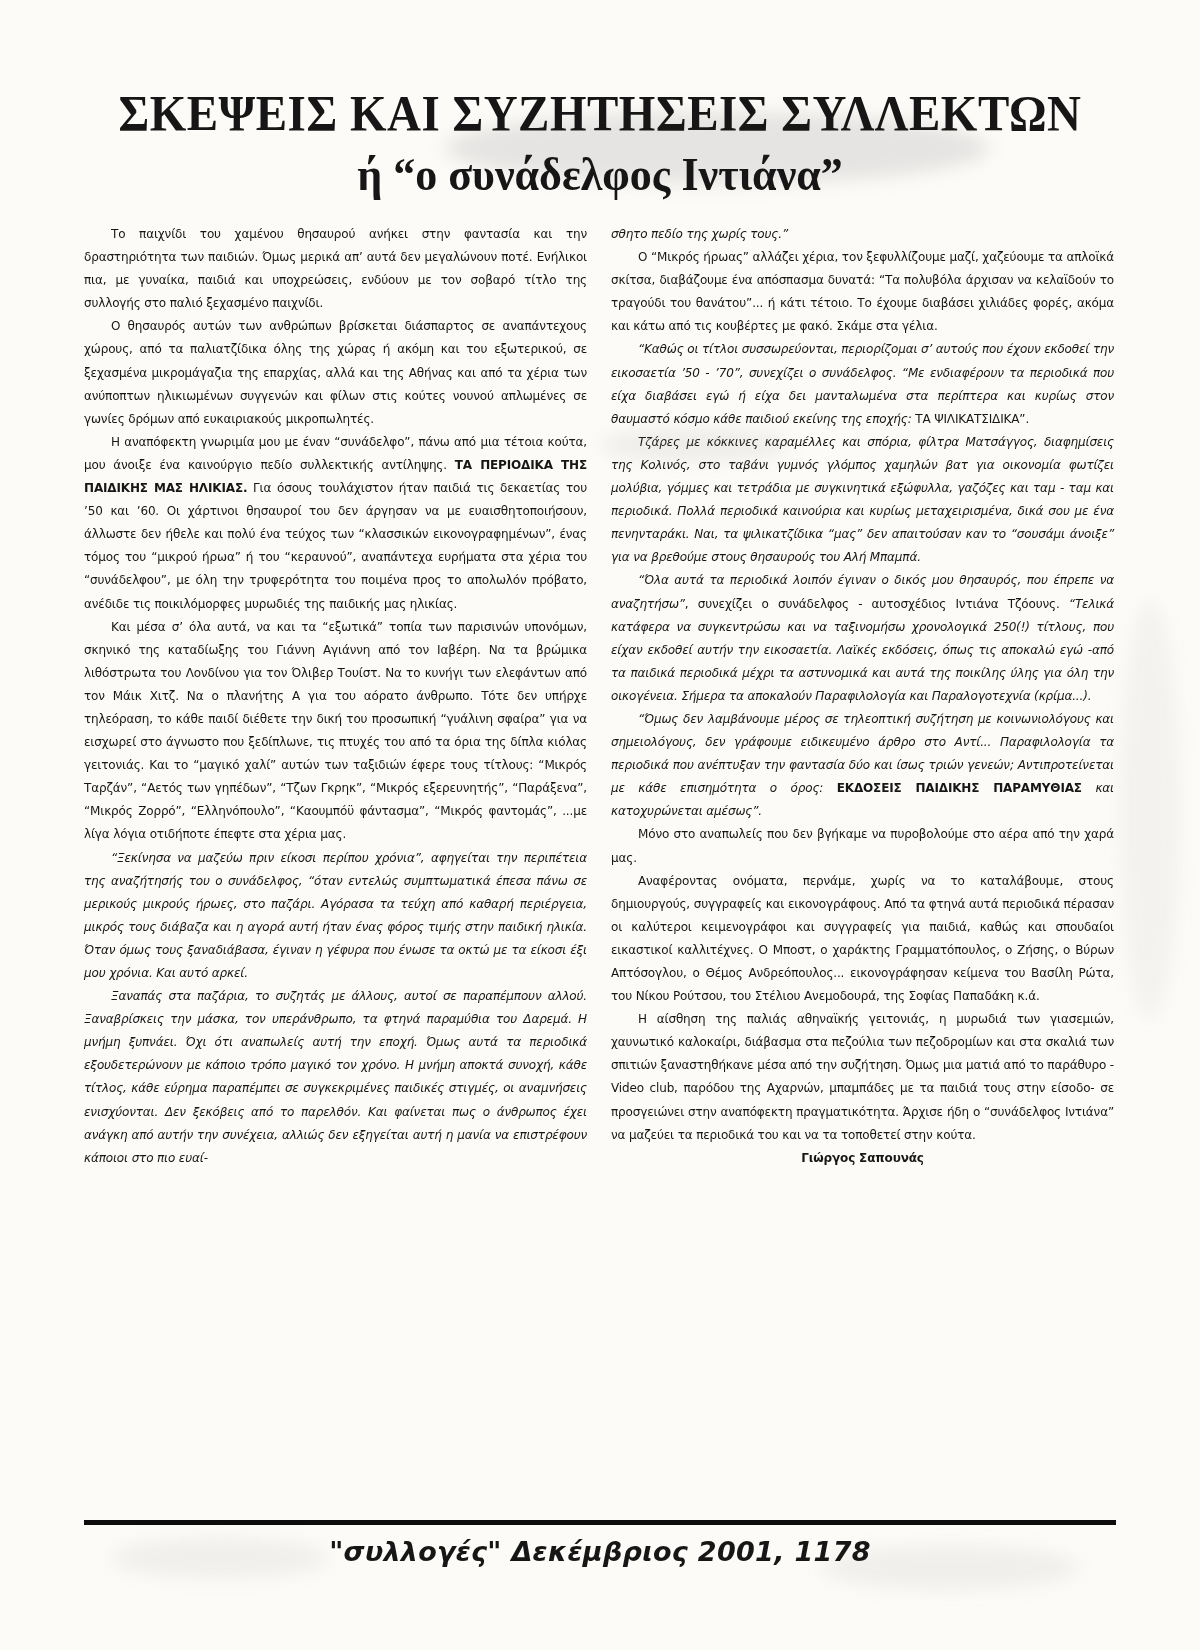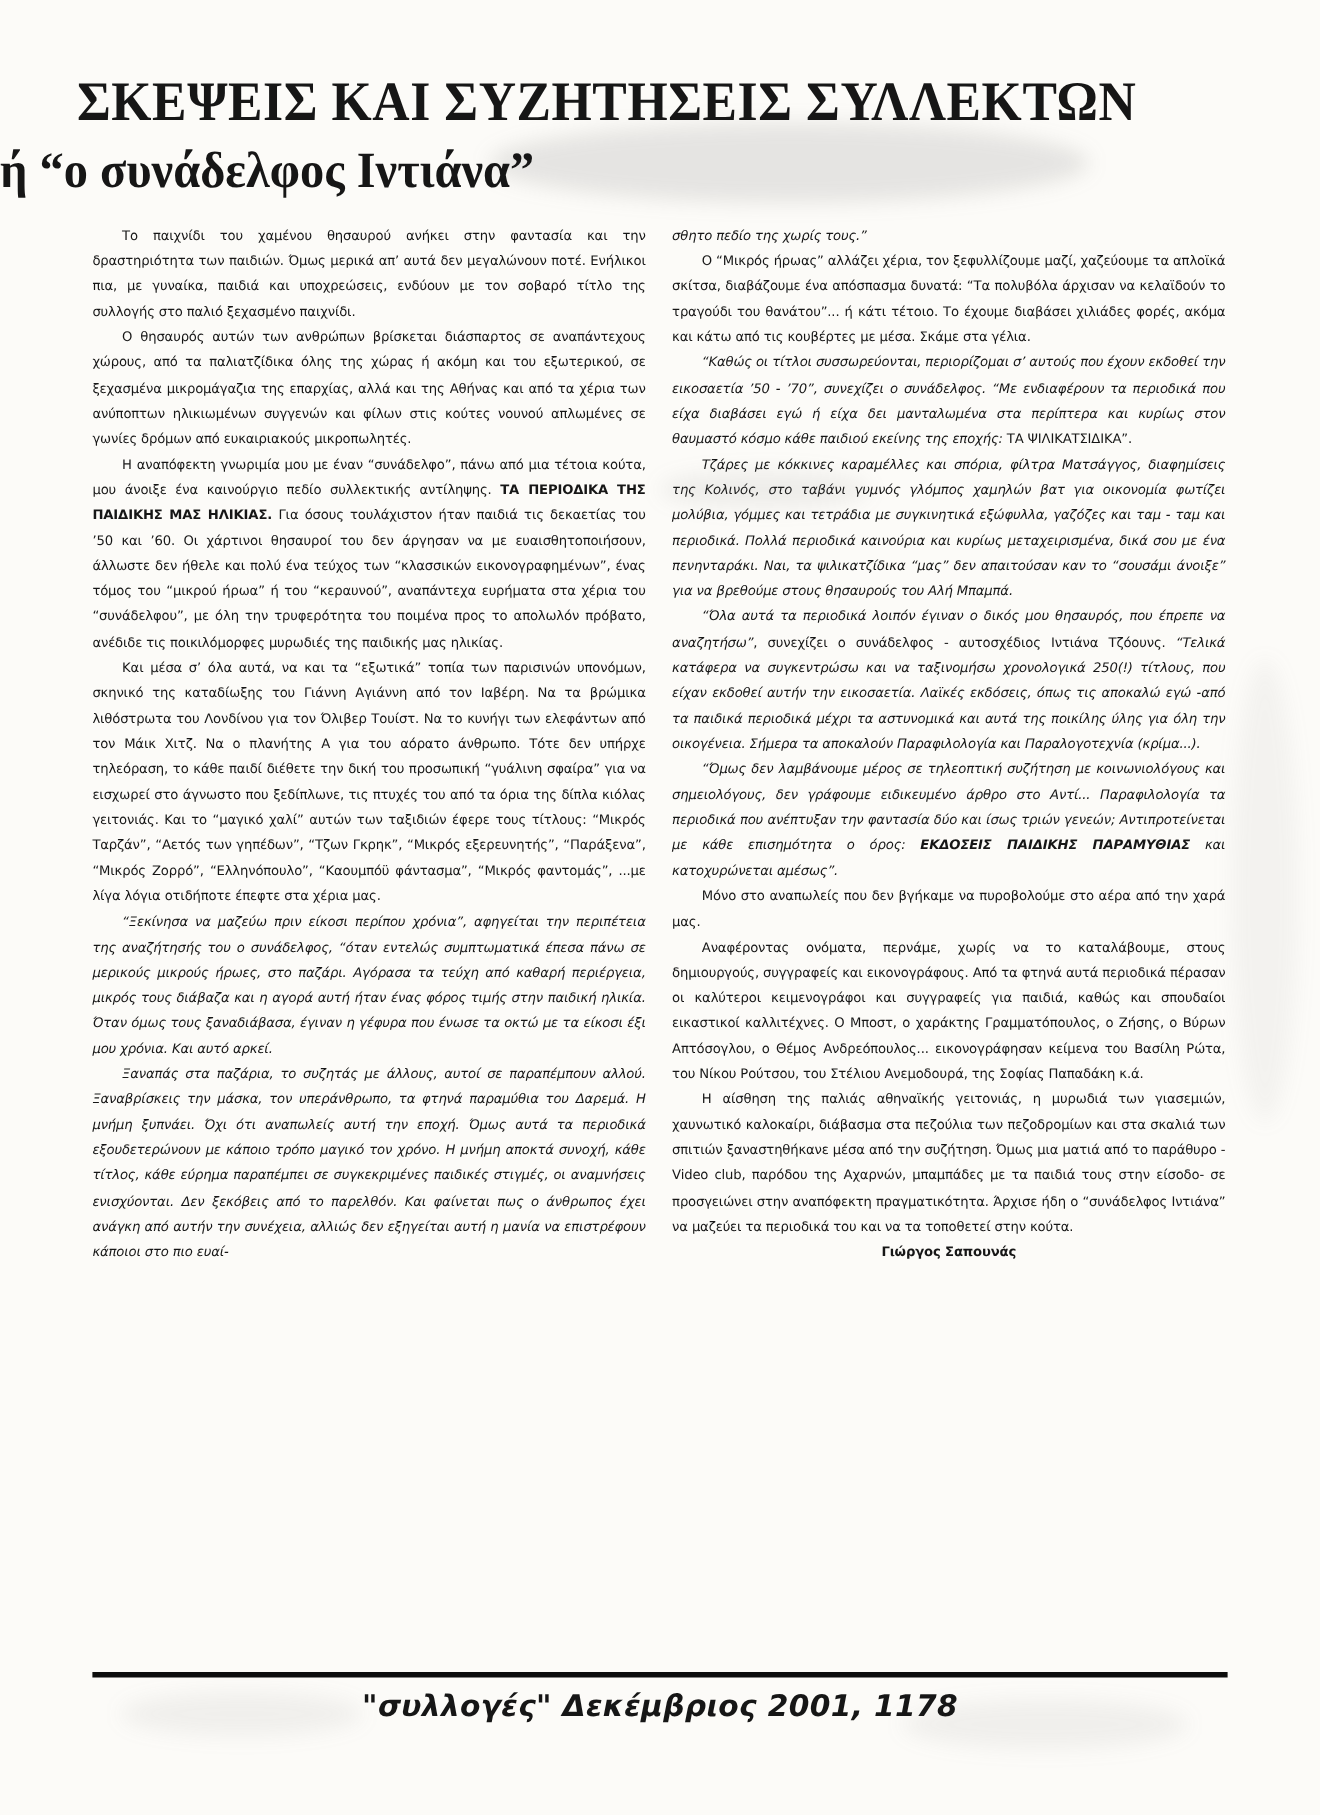--- a/index.html
+++ b/index.html
@@ -15,21 +15,21 @@
     overflow:hidden;
     color:#161616;
   }
   
   .smudge{
     position:absolute;
     border-radius:50%;
     filter:blur(9px);
     pointer-events:none;
   }
-  .header{ text-align:left; padding-top:70px; }
+  .header{ text-align:center; padding-top:90px; }
   .title{
     font-family:"Liberation Serif", serif;
     font-weight:700;
     font-size:47px;
     letter-spacing:0.5px;
     line-height:1.0;
     transform:scaleY(1.08);
     margin:0 70px;
     white-space:nowrap;
   }
@@ -50,21 +50,21 @@
     width:503px;
     text-align:justify;
     font-size:12px;
     line-height:23.1px;
     letter-spacing:-0.15px;
   }
   .col p{ margin:0; }
   .col p.indent{ text-indent:27px; }
   .it{ font-style:italic; }
   .bd{ font-weight:700; }
-  .bdit{ font-weight:700; font-style:italic; }
+  .bdit{ font-weight:700; }
   .footer-rule{
     position:absolute;
     left:84px; right:84px; top:1520px;
     height:5px;
     background:#0d0d0d;
   }
   .footer-cite{
     position:absolute;
     left:0; right:0; top:1536px;
     text-align:center;
@@ -94,21 +94,21 @@
     <div class="col">
         <p class="indent"><span>Το παιχνίδι του χαμένου θησαυρού ανήκει στην φαντασία και την δραστηριότητα των παιδιών. Όμως μερικά απ’ αυτά δεν μεγαλώνουν ποτέ. Ενήλικοι πια, με γυναίκα, παιδιά και υποχρεώσεις, ενδύουν με τον σοβαρό τίτλο της συλλογής στο παλιό ξεχασμένο παιχνίδι.</span></p>
         <p class="indent"><span>Ο θησαυρός αυτών των ανθρώπων βρίσκεται διάσπαρτος σε αναπάντεχους χώρους, από τα παλιατζίδικα όλης της χώρας ή ακόμη και του εξωτερικού, σε ξεχασμένα μικρομάγαζια της επαρχίας, αλλά και της Αθήνας και από τα χέρια των ανύποπτων ηλικιωμένων συγγενών και φίλων στις κούτες νουνού απλωμένες σε γωνίες δρόμων από ευκαιριακούς μικροπωλητές.</span></p>
         <p class="indent"><span>Η αναπόφεκτη γνωριμία μου με έναν “συνάδελφο”, πάνω από μια τέτοια κούτα, μου άνοιξε ένα καινούργιο πεδίο συλλεκτικής αντίληψης. </span><span class="bd">ΤΑ ΠΕΡΙΟΔΙΚΑ ΤΗΣ ΠΑΙΔΙΚΗΣ ΜΑΣ ΗΛΙΚΙΑΣ.</span><span> Για όσους τουλάχιστον ήταν παιδιά τις δεκαετίας του ’50 και ’60. Οι χάρτινοι θησαυροί του δεν άργησαν να με ευαισθητοποιήσουν, άλλωστε δεν ήθελε και πολύ ένα τεύχος των “κλασσικών εικονογραφημένων”, ένας τόμος του “μικρού ήρωα” ή του “κεραυνού”, αναπάντεχα ευρήματα στα χέρια του “συνάδελφου”, με όλη την τρυφερότητα του ποιμένα προς το απολωλόν πρόβατο, ανέδιδε τις ποικιλόμορφες μυρωδιές της παιδικής μας ηλικίας.</span></p>
         <p class="indent"><span>Και μέσα σ’ όλα αυτά, να και τα “εξωτικά” τοπία των παρισινών υπονόμων, σκηνικό της καταδίωξης του Γιάννη Αγιάννη από τον Ιαβέρη. Να τα βρώμικα λιθόστρωτα του Λονδίνου για τον Όλιβερ Τουίστ. Να το κυνήγι των ελεφάντων από τον Μάικ Χιτζ. Να ο πλανήτης Α για του αόρατο άνθρωπο. Τότε δεν υπήρχε τηλεόραση, το κάθε παιδί διέθετε την δική του προσωπική “γυάλινη σφαίρα” για να εισχωρεί στο άγνωστο που ξεδίπλωνε, τις πτυχές του από τα όρια της δίπλα κιόλας γειτονιάς. Και το “μαγικό χαλί” αυτών των ταξιδιών έφερε τους τίτλους: “Μικρός Ταρζάν”, “Αετός των γηπέδων”, “Τζων Γκρηκ”, “Μικρός εξερευνητής”, “Παράξενα”, “Μικρός Ζορρό”, “Ελληνόπουλο”, “Καουμπόϋ φάντασμα”, “Μικρός φαντομάς”, ...με λίγα λόγια οτιδήποτε έπεφτε στα χέρια μας.</span></p>
         <p class="indent"><span class="it">“Ξεκίνησα να μαζεύω πριν είκοσι περίπου χρόνια”, αφηγείται την περιπέτεια της αναζήτησής του ο συνάδελφος, “όταν εντελώς συμπτωματικά έπεσα πάνω σε μερικούς μικρούς ήρωες, στο παζάρι. Αγόρασα τα τεύχη από καθαρή περιέργεια, μικρός τους διάβαζα και η αγορά αυτή ήταν ένας φόρος τιμής στην παιδική ηλικία. Όταν όμως τους ξαναδιάβασα, έγιναν η γέφυρα που ένωσε τα οκτώ με τα είκοσι έξι μου χρόνια. Και αυτό αρκεί.</span></p>
         <p class="indent"><span class="it">Ξαναπάς στα παζάρια, το συζητάς με άλλους, αυτοί σε παραπέμπουν αλλού. Ξαναβρίσκεις την μάσκα, τον υπεράνθρωπο, τα φτηνά παραμύθια του Δαρεμά. Η μνήμη ξυπνάει. Όχι ότι αναπωλείς αυτή την εποχή. Όμως αυτά τα περιοδικά εξουδετερώνουν με κάποιο τρόπο μαγικό τον χρόνο. Η μνήμη αποκτά συνοχή, κάθε τίτλος, κάθε εύρημα παραπέμπει σε συγκεκριμένες παιδικές στιγμές, οι αναμνήσεις ενισχύονται. Δεν ξεκόβεις από το παρελθόν. Και φαίνεται πως ο άνθρωπος έχει ανάγκη από αυτήν την συνέχεια, αλλιώς δεν εξηγείται αυτή η μανία να επιστρέφουν κάποιοι στο πιο ευαί-</span></p>
       </div>
     <div class="col">
         <p><span class="it">σθητο πεδίο της χωρίς τους.”</span></p>
-        <p class="indent"><span>Ο “Μικρός ήρωας” αλλάζει χέρια, τον ξεφυλλίζουμε μαζί, χαζεύουμε τα απλοϊκά σκίτσα, διαβάζουμε ένα απόσπασμα δυνατά: “Τα πολυβόλα άρχισαν να κελαϊδούν το τραγούδι του θανάτου”... ή κάτι τέτοιο. Το έχουμε διαβάσει χιλιάδες φορές, ακόμα και κάτω από τις κουβέρτες με μέσα. Σκάμε στα γέλια.</span></p>
+        <p class="indent"><span>Ο “Μικρός ήρωας” αλλάζει χέρια, τον ξεφυλλίζουμε μαζί, χαζεύουμε τα απλοϊκά σκίτσα, διαβάζουμε ένα απόσπασμα δυνατά: “Τα πολυβόλα άρχισαν να κελαϊδούν το τραγούδι του θανάτου”... ή κάτι τέτοιο. Το έχουμε διαβάσει χιλιάδες φορές, ακόμα και κάτω από τις κουβέρτες με φακό. Σκάμε στα γέλια.</span></p>
         <p class="indent"><span class="it">“Καθώς οι τίτλοι συσσωρεύονται, περιορίζομαι σ’ αυτούς που έχουν εκδοθεί την εικοσαετία ’50 - ’70”, συνεχίζει ο συνάδελφος. “Με ενδιαφέρουν τα περιοδικά που είχα διαβάσει εγώ ή είχα δει μανταλωμένα στα περίπτερα και κυρίως στον θαυμαστό κόσμο κάθε παιδιού εκείνης της εποχής: </span><span>ΤΑ ΨΙΛΙΚΑΤΣΙΔΙΚΑ”.</span></p>
         <p class="indent"><span class="it">Τζάρες με κόκκινες καραμέλλες και σπόρια, φίλτρα Ματσάγγος, διαφημίσεις της Κολινός, στο ταβάνι γυμνός γλόμπος χαμηλών βατ για οικονομία φωτίζει μολύβια, γόμμες και τετράδια με συγκινητικά εξώφυλλα, γαζόζες και ταμ - ταμ και περιοδικά. Πολλά περιοδικά καινούρια και κυρίως μεταχειρισμένα, δικά σου με ένα πενηνταράκι. Ναι, τα ψιλικατζίδικα “μας” δεν απαιτούσαν καν το “σουσάμι άνοιξε” για να βρεθούμε στους θησαυρούς του Αλή Μπαμπά.</span></p>
         <p class="indent"><span class="it">“Όλα αυτά τα περιοδικά λοιπόν έγιναν ο δικός μου θησαυρός, που έπρεπε να αναζητήσω”</span><span>, συνεχίζει ο συνάδελφος - αυτοσχέδιος Ιντιάνα Τζόουνς. </span><span class="it">“Τελικά κατάφερα να συγκεντρώσω και να ταξινομήσω χρονολογικά 250(!) τίτλους, που είχαν εκδοθεί αυτήν την εικοσαετία. Λαϊκές εκδόσεις, όπως τις αποκαλώ εγώ -από τα παιδικά περιοδικά μέχρι τα αστυνομικά και αυτά της ποικίλης ύλης για όλη την οικογένεια. Σήμερα τα αποκαλούν Παραφιλολογία και Παραλογοτεχνία (κρίμα...).</span></p>
         <p class="indent"><span class="it">“Όμως δεν λαμβάνουμε μέρος σε τηλεοπτική συζήτηση με κοινωνιολόγους και σημειολόγους, δεν γράφουμε ειδικευμένο άρθρο στο Αντί... Παραφιλολογία τα περιοδικά που ανέπτυξαν την φαντασία δύο και ίσως τριών γενεών; Αντιπροτείνεται με κάθε επισημότητα ο όρος: </span><span class="bdit">ΕΚΔΟΣΕΙΣ ΠΑΙΔΙΚΗΣ ΠΑΡΑΜΥΘΙΑΣ</span><span class="it"> και κατοχυρώνεται αμέσως”.</span></p>
         <p class="indent"><span>Μόνο στο αναπωλείς που δεν βγήκαμε να πυροβολούμε στο αέρα από την χαρά μας.</span></p>
         <p class="indent"><span>Αναφέροντας ονόματα, περνάμε, χωρίς να το καταλάβουμε, στους δημιουργούς, συγγραφείς και εικονογράφους. Από τα φτηνά αυτά περιοδικά πέρασαν οι καλύτεροι κειμενογράφοι και συγγραφείς για παιδιά, καθώς και σπουδαίοι εικαστικοί καλλιτέχνες. Ο Μποστ, ο χαράκτης Γραμματόπουλος, ο Ζήσης, ο Βύρων Απτόσογλου, ο Θέμος Ανδρεόπουλος... εικονογράφησαν κείμενα του Βασίλη Ρώτα, του Νίκου Ρούτσου, του Στέλιου Ανεμοδουρά, της Σοφίας Παπαδάκη κ.ά.</span></p>
         <p class="indent"><span>Η αίσθηση της παλιάς αθηναϊκής γειτονιάς, η μυρωδιά των γιασεμιών, χαυνωτικό καλοκαίρι, διάβασμα στα πεζούλια των πεζοδρομίων και στα σκαλιά των σπιτιών ξαναστηθήκανε μέσα από την συζήτηση. Όμως μια ματιά από το παράθυρο -Video club, παρόδου της Αχαρνών, μπαμπάδες με τα παιδιά τους στην είσοδο- σε προσγειώνει στην αναπόφεκτη πραγματικότητα. Άρχισε ήδη ο “συνάδελφος Ιντιάνα” να μαζεύει τα περιοδικά του και να τα τοποθετεί στην κούτα.</span></p>
         <p style="text-align: center;"><span class="bd">Γιώργος Σαπουνάς</span></p>
       </div>
   </div>

